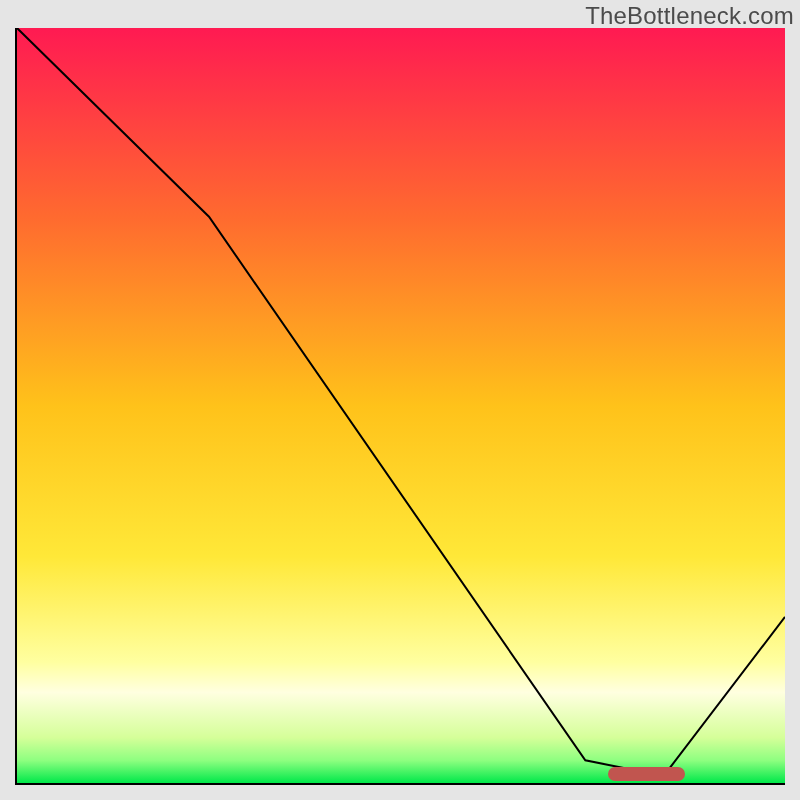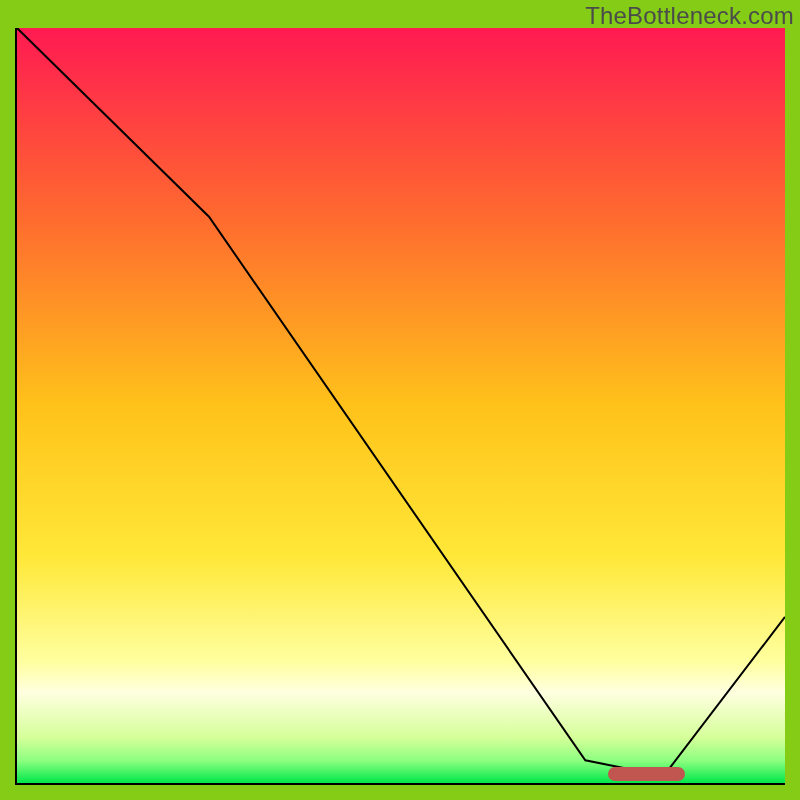--- a/index.html
+++ b/index.html
@@ -7,21 +7,21 @@
     padding: 0;
     width: 800px;
     height: 800px;
     background: #000;
     font-family: Arial, Helvetica, sans-serif;
   }
   .chart-container {
     position: relative;
     width: 800px;
     height: 800px;
-    background: #84cc16;
+    background: #e5e5e5;
   }
   .watermark {
     position: absolute;
     top: 2px;
     right: 6px;
     color: #4b4b4b;
     font-size: 24px;
     font-weight: 400;
     letter-spacing: 0.2px;
     z-index: 10;

